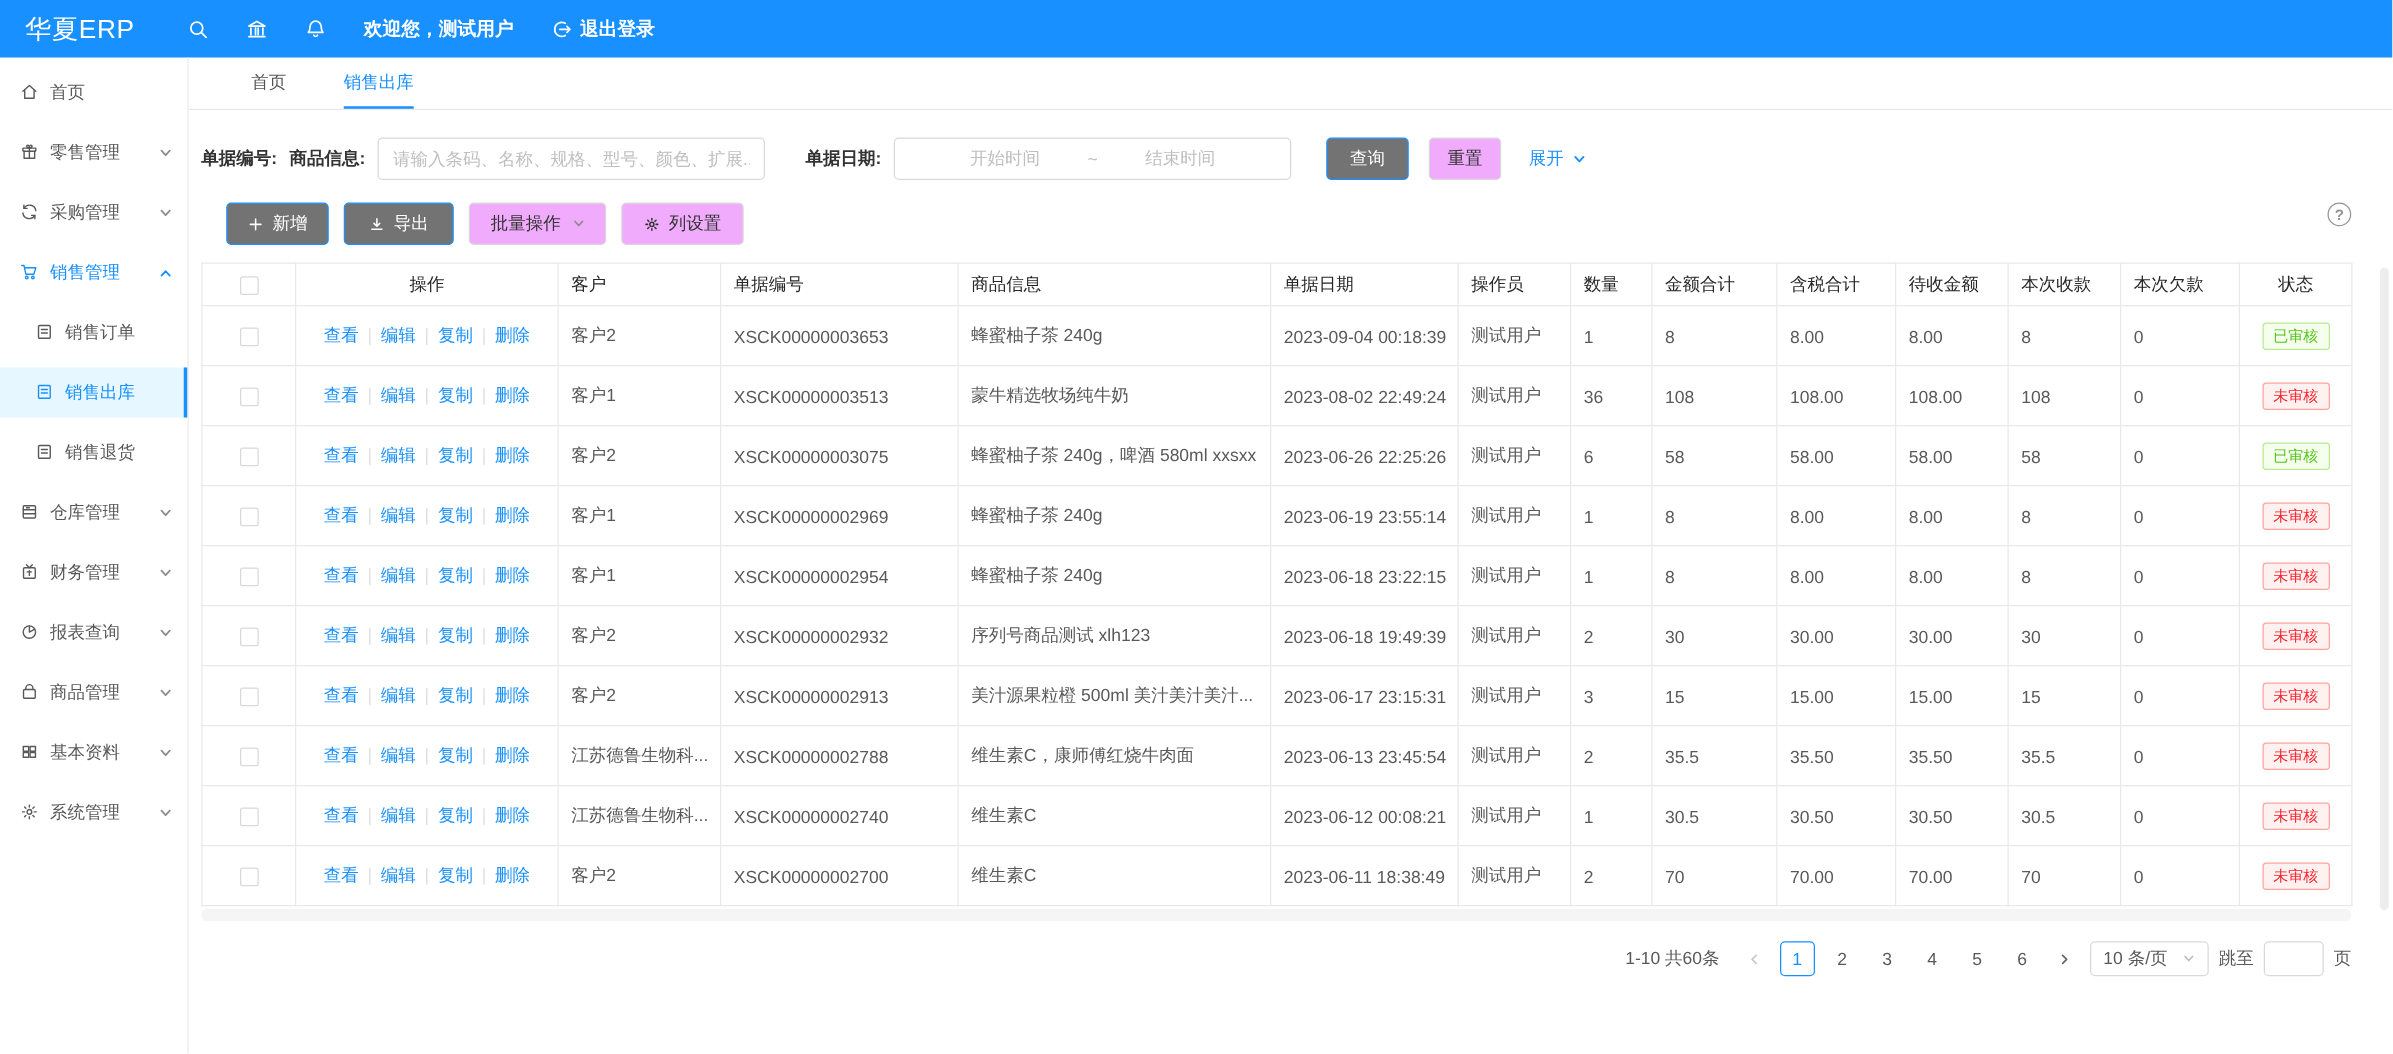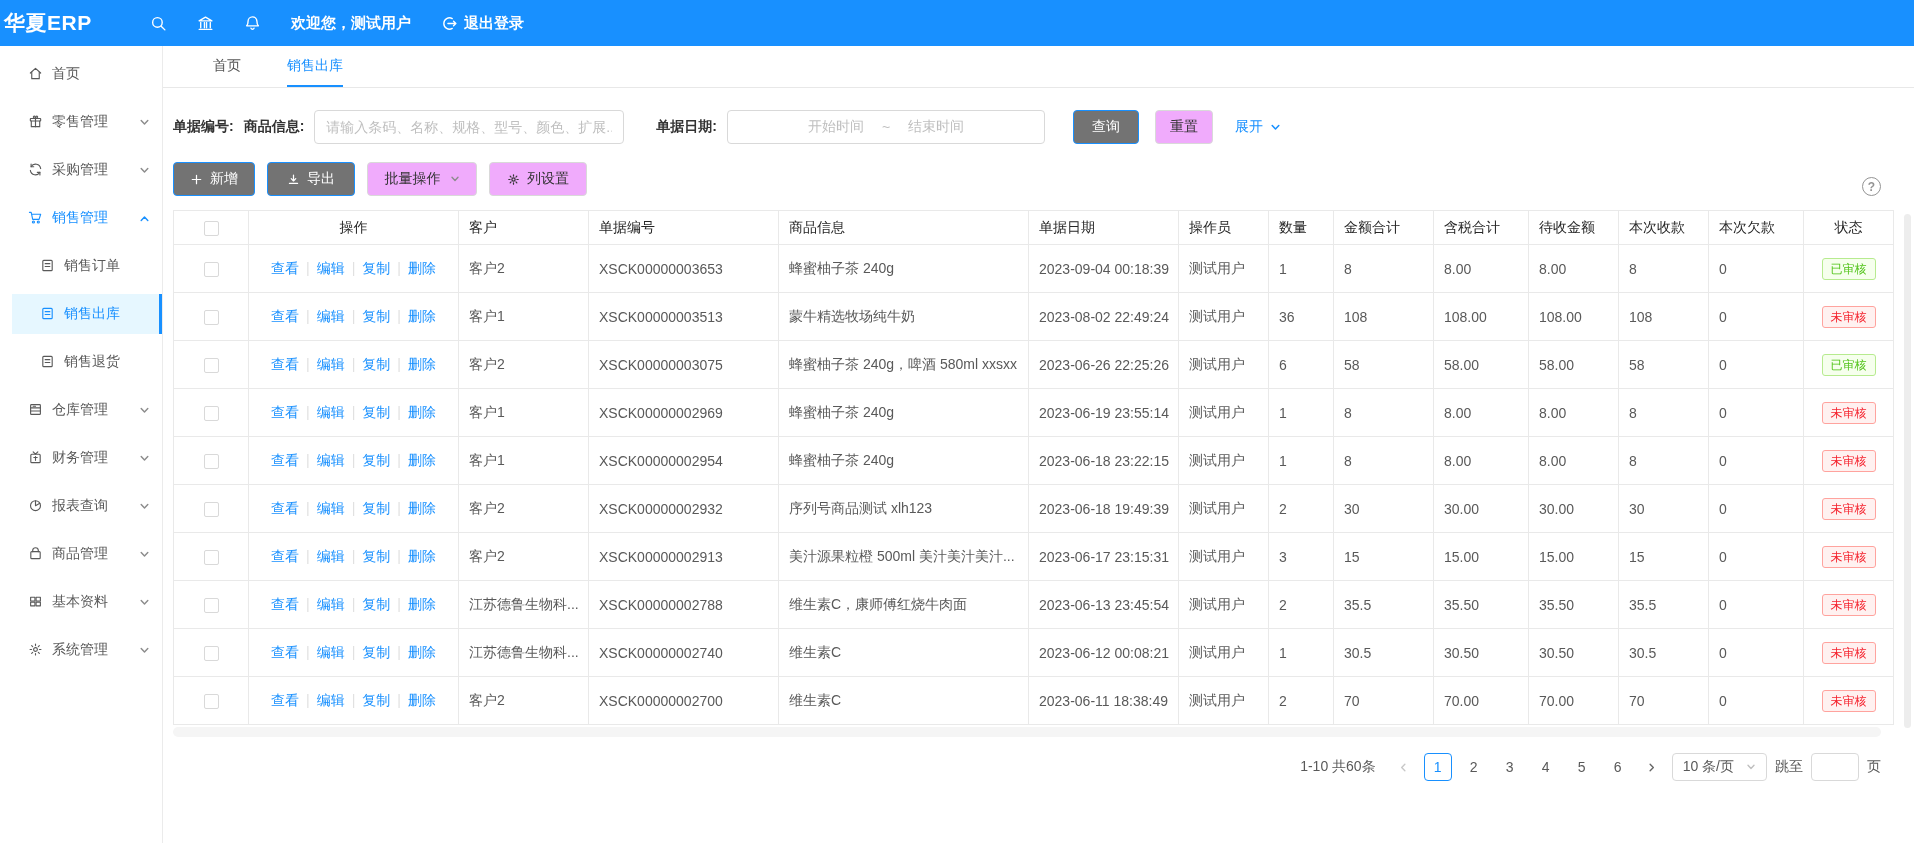--- a/index.html
+++ b/index.html
@@ -5,30 +5,30 @@
   * { box-sizing: border-box; }
   html,body { margin:0; padding:0; }
   body {
     width:1914px; height:843px; overflow:hidden; background:#fff;
     font-family:"Liberation Sans","DejaVu Sans",sans-serif; color:#333; font-size:14px;
   }
   svg { display:block; }
 
   
   .topbar { height:46px; background:#1890ff; display:flex; align-items:center; color:#fff; }
-  .logo { width:150px; padding-left:4px; font-size:21px; font-weight:700; letter-spacing:.5px; white-space:nowrap; }
+  .logo { width:150px; padding-left:20px; font-size:21px; font-weight:400; letter-spacing:.5px; white-space:nowrap; }
   .company { font-size:16px; font-weight:600; margin-left:18px; flex:1; white-space:nowrap; }
   .topbar-right { display:flex; align-items:center; gap:30px; padding-right:26px; }
   .tb-icon { display:inline-flex; cursor:pointer; }
   .tb-icon svg { width:17px; height:17px; stroke:#fff; fill:none; stroke-width:1.3; stroke-linecap:round; stroke-linejoin:round; }
   .welcome { font-size:15px; font-weight:600; white-space:nowrap; }
   .logout { display:flex; align-items:center; gap:6px; font-size:15px; font-weight:600; cursor:pointer; white-space:nowrap; }
 
   
-  .layout { display:flex; height:797px;padding-left:12px; }
+  .layout { display:flex; height:797px; }
   .sidebar { width:151px; border-right:1px solid #ebebeb; padding-top:8px; flex:none; overflow:hidden; }
   .menu-item { height:40px; margin-bottom:8px; display:flex; align-items:center; padding:0 12px 0 16px; font-size:14px; color:#595959; cursor:pointer; }
   .menu-item .mi-icon { width:16px; height:16px; margin-right:8px; display:inline-flex; flex:none; }
   .mi-icon svg { width:15px; height:15px; stroke:currentColor; fill:none; stroke-width:1.2; stroke-linecap:round; stroke-linejoin:round; }
   .mi-label { white-space:nowrap; }
   .mi-caret { margin-left:auto; display:inline-flex; color:#8c8c8c; }
   .mi-caret svg { width:11px; height:11px; stroke:currentColor; fill:none; stroke-width:1.3; stroke-linecap:round; stroke-linejoin:round; }
   .menu-item.active .mi-caret { color:#1890ff; }
   .mi-caret.up svg { transform:rotate(180deg); }
   .menu-item.active { color:#1890ff; }
@@ -43,31 +43,31 @@
   .content { padding:0 33px 0 10px; }
 
   
   .filter-row { display:flex; align-items:center; padding:22px 0 14px 0; }
   .f-label { font-size:14px; color:#333; font-weight:600; margin-right:10px; white-space:nowrap; }
   input { font-family:inherit; outline:none; }
   input::placeholder { color:#bfbfbf; }
   .f-input { height:34px; border:1px solid #d9d9d9; border-radius:4px; padding:0 11px; font-size:14px; color:#333; background:#fff; }
   .bill-input { width:270px; margin-right:90px; }
   .product-input { width:310px; margin-right:32px; }
-  .date-range { width:318px; height:34px; border:1px solid #d9d9d9; border-radius:4px; display:flex; align-items:center; justify-content:center; gap:18px; font-size:14px; color:#bfbfbf; margin-right:28px; cursor:pointer; white-space:nowrap; }
+  .date-range { width:318px; height:34px; border:1px solid #d9d9d9; border-radius:4px; display:flex; align-items:center; justify-content:center; gap:38px; font-size:14px; color:#bfbfbf; margin-right:28px; cursor:pointer; white-space:nowrap; }
   .btn { height:34px; border-radius:4px; font-size:14px; display:inline-flex; align-items:center; justify-content:center; cursor:pointer; font-family:inherit; }
   .btn-primary { background:#737373; color:#fff; border:1px solid #1890ff; }
   .btn-default { background:#f0abfc; color:#333; border:1px solid #d9d9d9; }
   .search-btn { width:66px; margin-right:16px; }
   .reset-btn { width:58px; margin-right:22px; }
   .expand-link { color:#1890ff; font-size:14px; display:inline-flex; align-items:center; gap:7px; cursor:pointer; white-space:nowrap; }
   .expand-link .ex-caret svg { width:11px; height:11px; stroke:#1890ff; fill:none; stroke-width:1.4; stroke-linecap:round; stroke-linejoin:round; }
 
   
-  .toolbar-row { display:flex; align-items:flex-end; padding:4px 0 14px 0; }
+  .toolbar-row { display:flex; align-items:flex-start; padding:4px 0 14px 0;margin-left:20px; }
   .toolbar-row .btn { margin-right:12px; }
   .b-icon { display:inline-flex; margin-right:7px; }
   .b-icon svg { width:13px; height:13px; stroke:currentColor; fill:none; stroke-width:1.5; stroke-linecap:round; stroke-linejoin:round; }
   .b-caret { display:inline-flex; margin-left:9px; }
   .b-caret svg { width:10px; height:10px; stroke:#8c8c8c; fill:none; stroke-width:1.4; stroke-linecap:round; stroke-linejoin:round; }
   .add-btn { width:82px; } .export-btn { width:88px; } .batch-btn { width:110px; } .cols-btn { width:98px; }
   .help-icon { margin-left:auto; width:19px; height:19px; border:1.5px solid #949494; border-radius:50%; color:#949494; display:flex; align-items:center; justify-content:center; font-size:12px; font-weight:700; cursor:pointer; }
 
   
   table { width:100%; border-collapse:collapse; table-layout:fixed; font-size:14px; }

